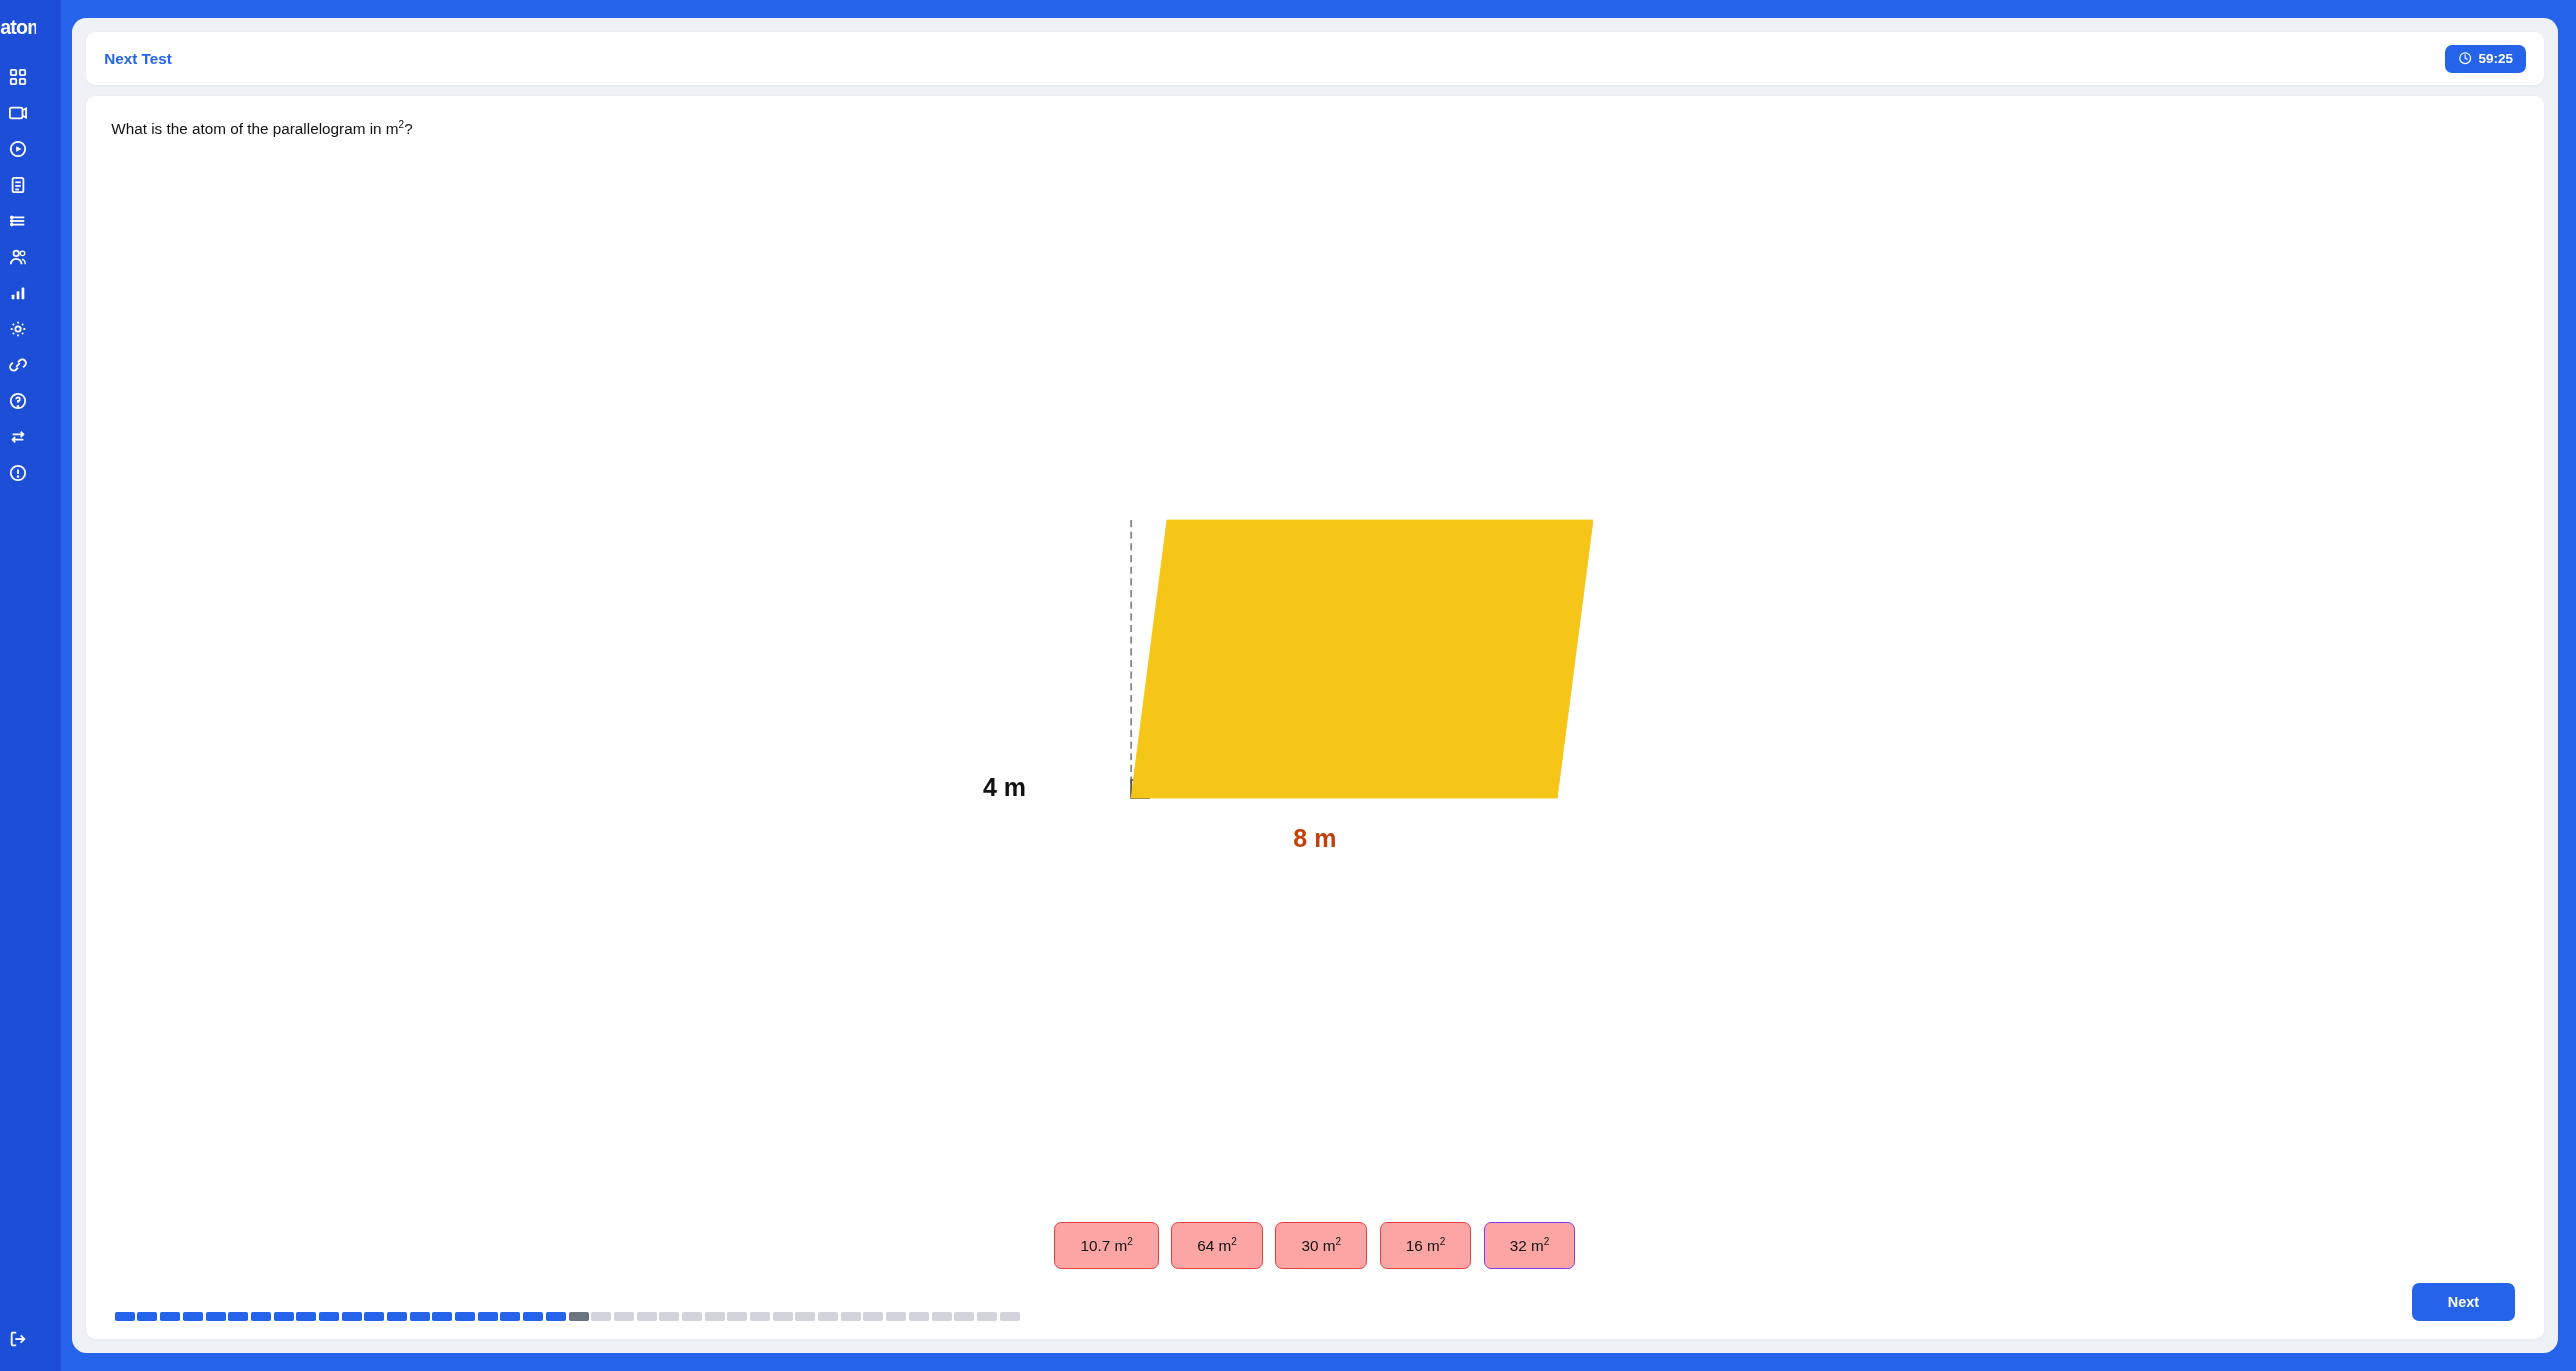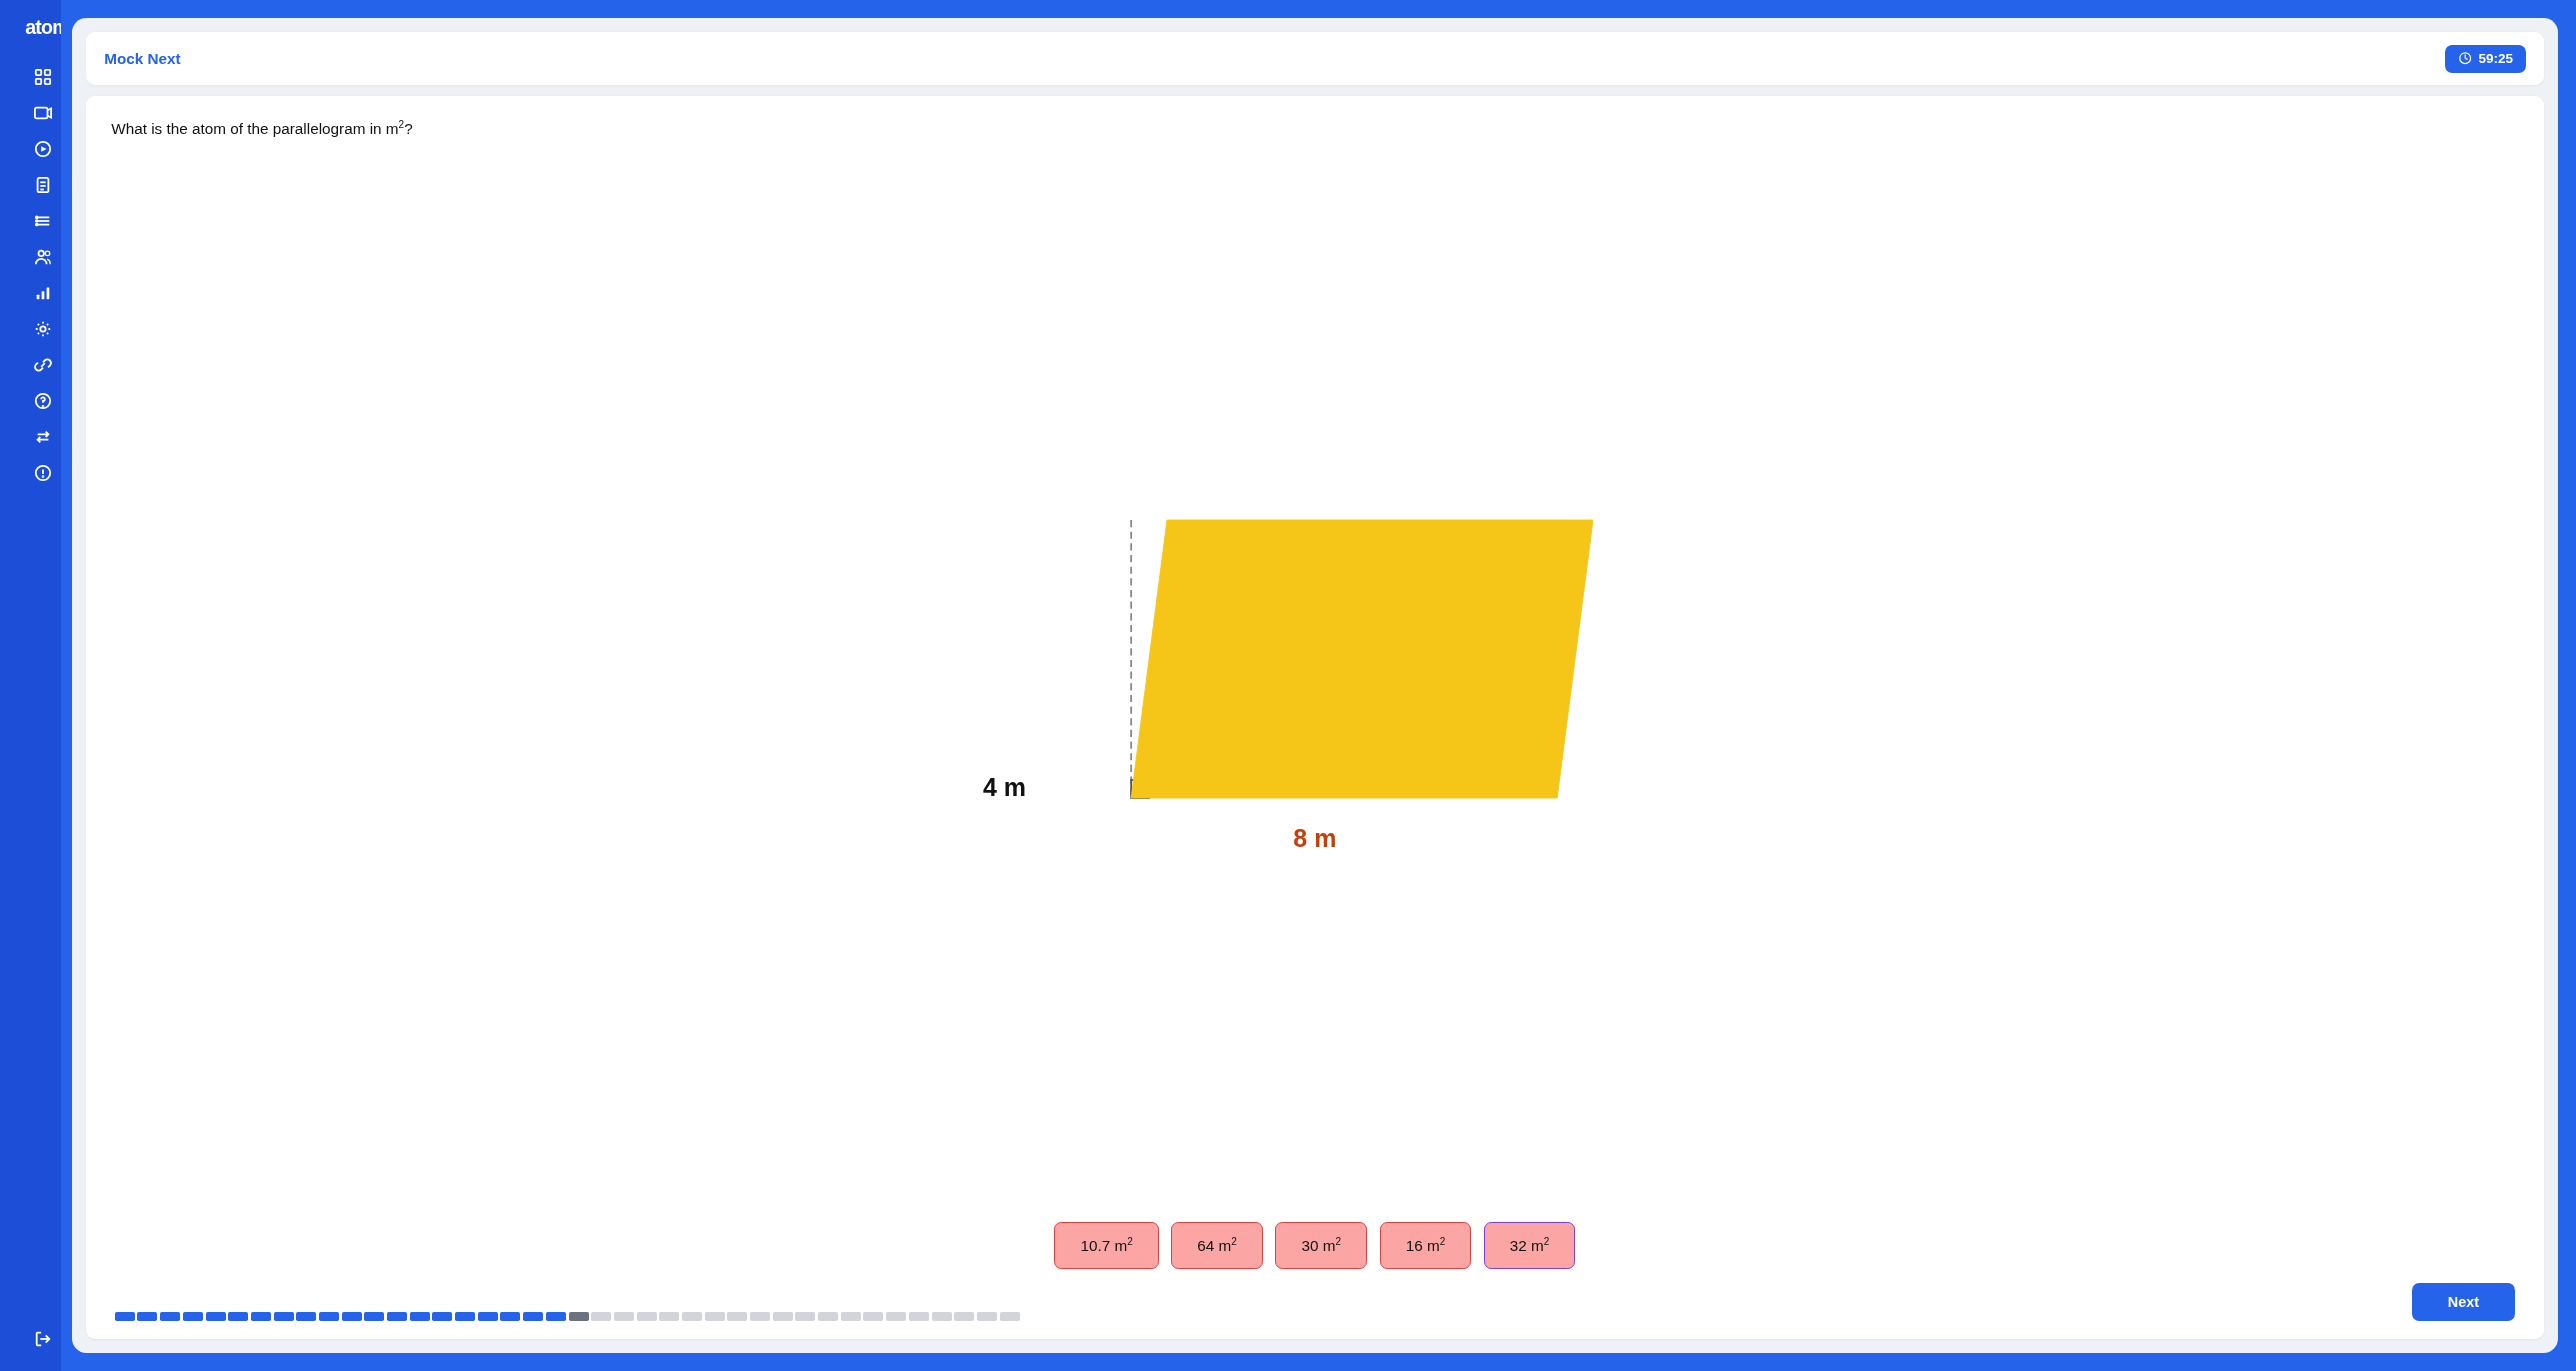--- a/index.html
+++ b/index.html
@@ -10,21 +10,21 @@
       min-height: 100vh;
       overflow: hidden;
     }
 
     
     .sidebar {
       width: 61px;
       background: #1d4ed8;
       display: flex;
       flex-direction: column;
-      align-items: flex-end;
+      align-items: flex-start;
       padding: 14.4px 0;
       gap: 0;
       flex-shrink: 0;
       min-height: 100vh;
     }
     .sidebar-logo {
       margin-bottom: 14.4px;
       color: white;
       font-size: 18px;
       font-weight: 900;
@@ -321,21 +321,21 @@
       <polyline points="13,14 17,10 13,6"></polyline>
       <line x1="17" y1="10" x2="7" y2="10"></line>
     </svg>
   </div>
 </div>
 
 <div class="main">
   <div class="content-wrapper">
 
     <div class="header-bar">
-      <span class="header-title">Mock Next</span>
+      <span class="header-title">Next Test</span>
       <div class="timer-badge">
         <svg viewBox="0 0 24 24">
           <circle cx="12" cy="12" r="9" stroke="white" stroke-width="2" fill="none"></circle>
           <polyline points="12,6 12,12 16,14" stroke="white" stroke-width="2" fill="none"></polyline>
         </svg>
         <span>59:25</span>
       </div>
     </div>
 
     <div class="question-card">

